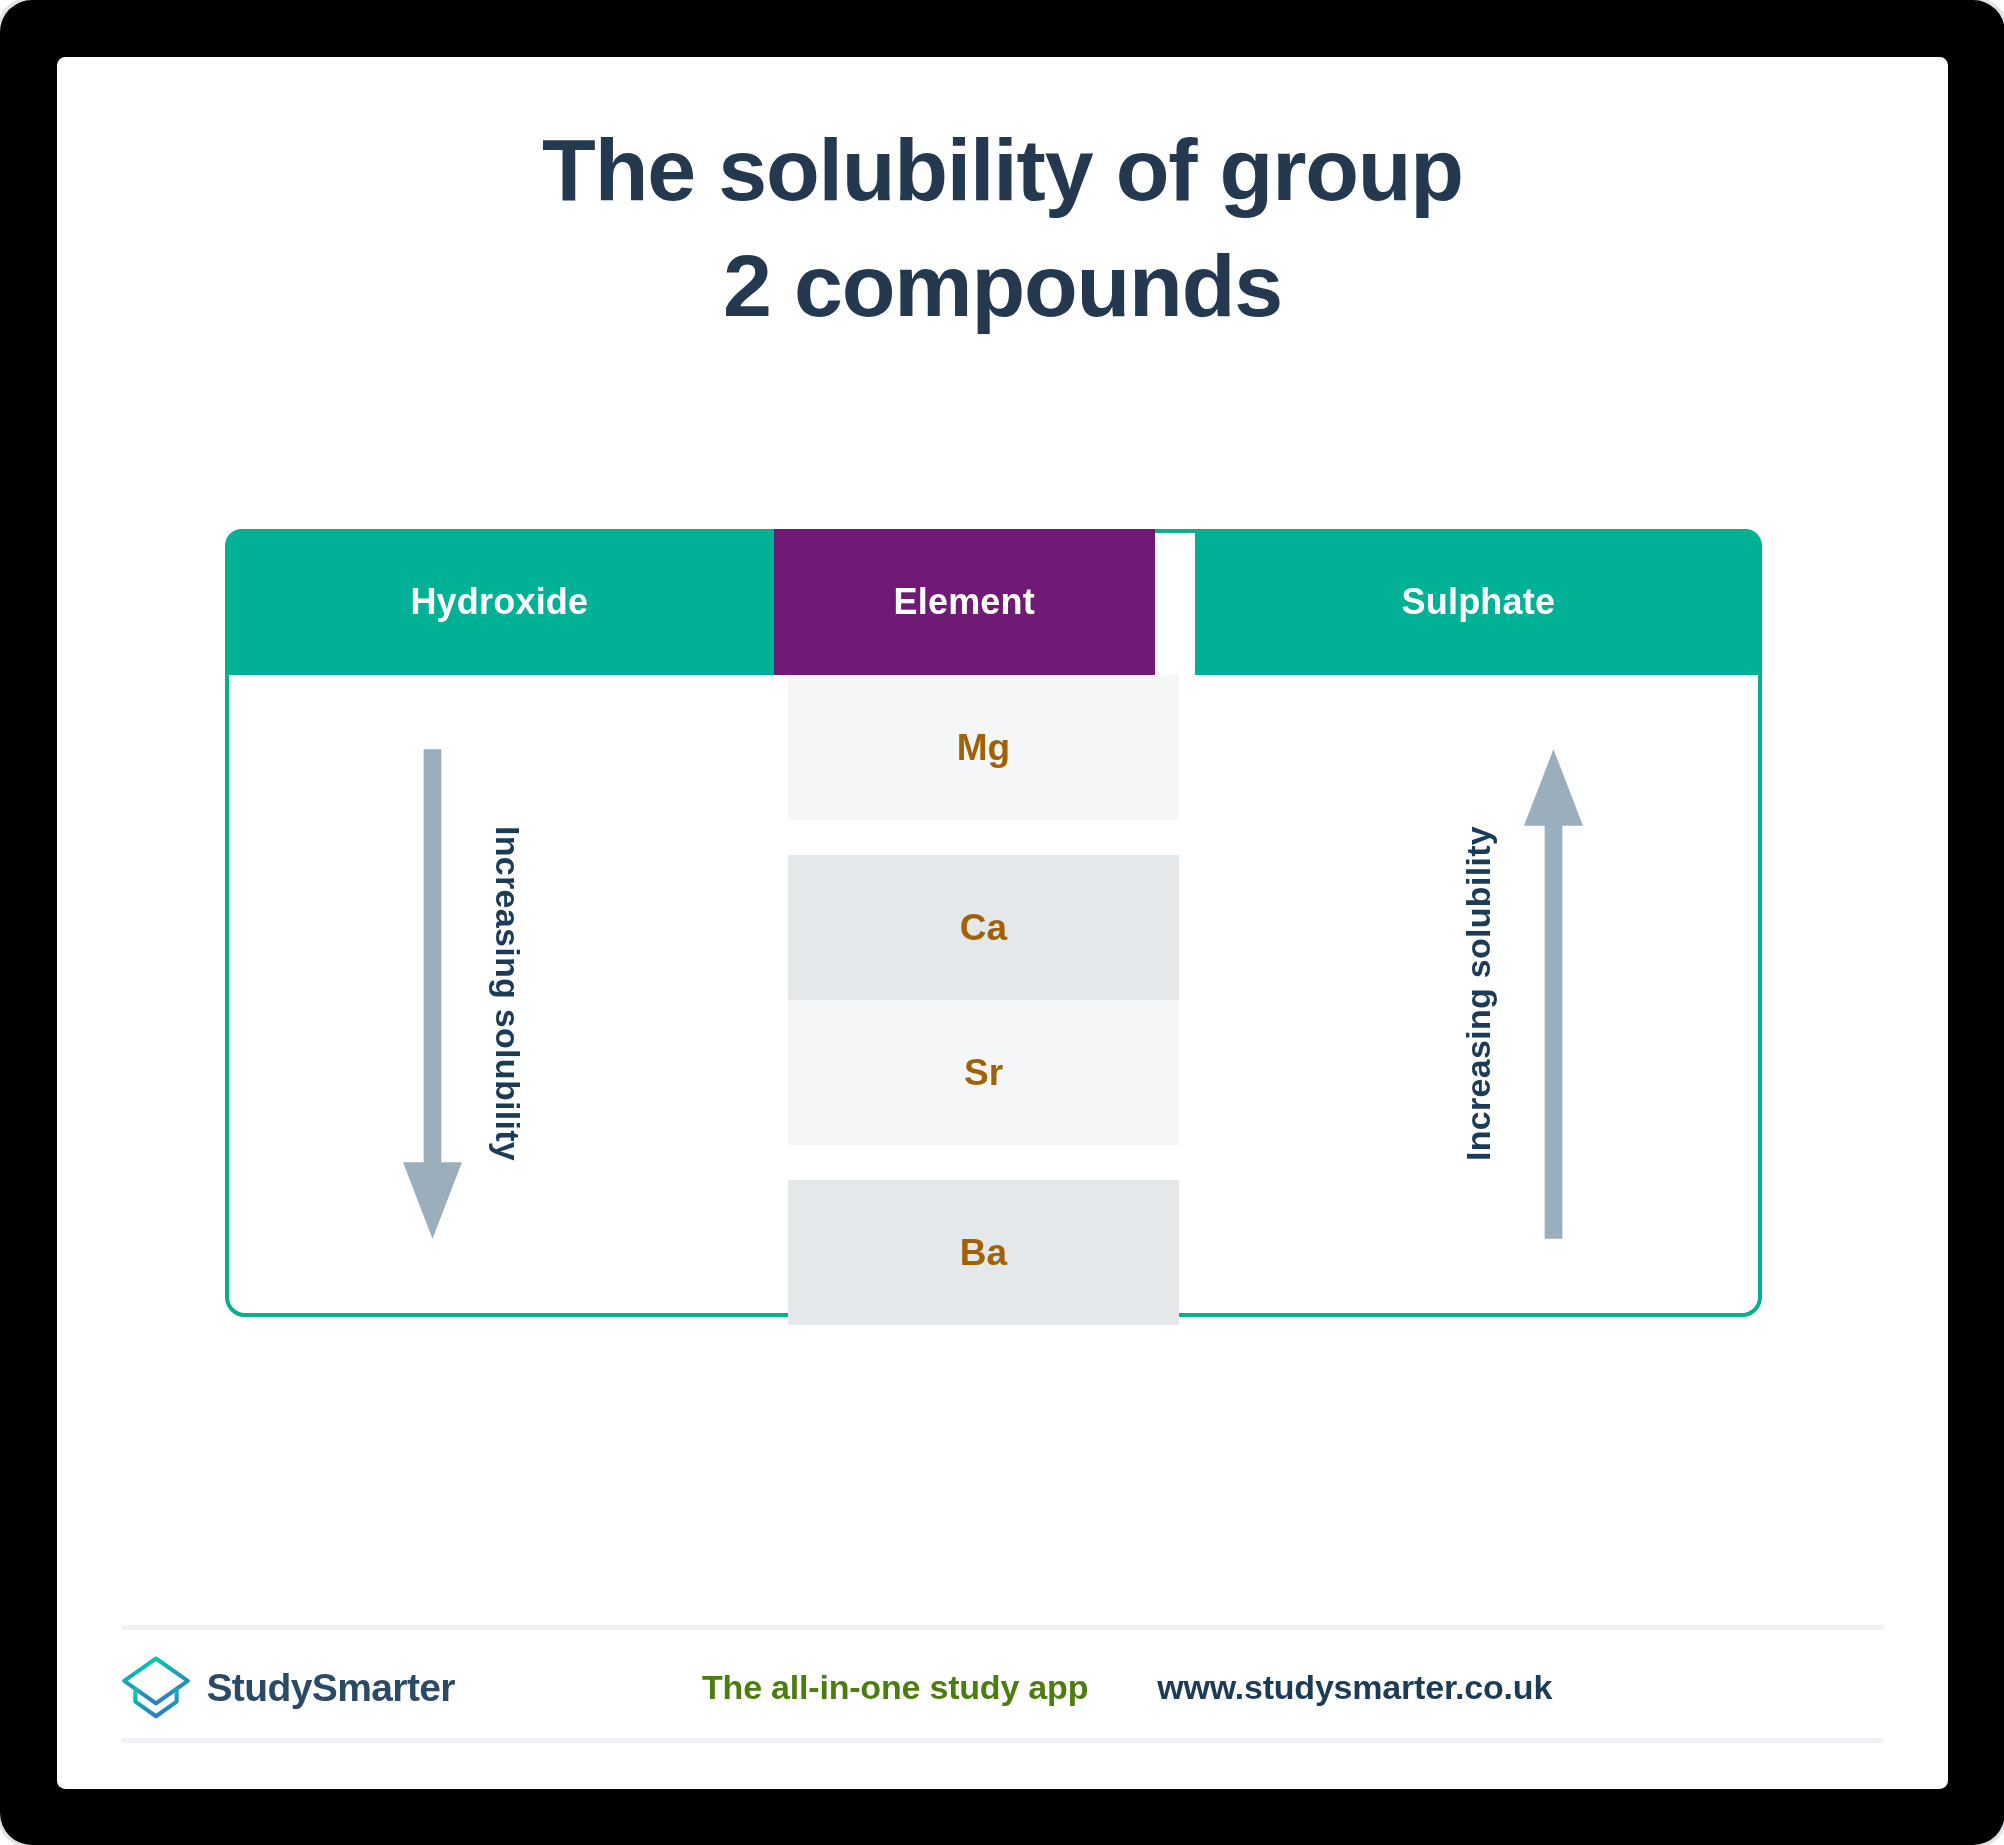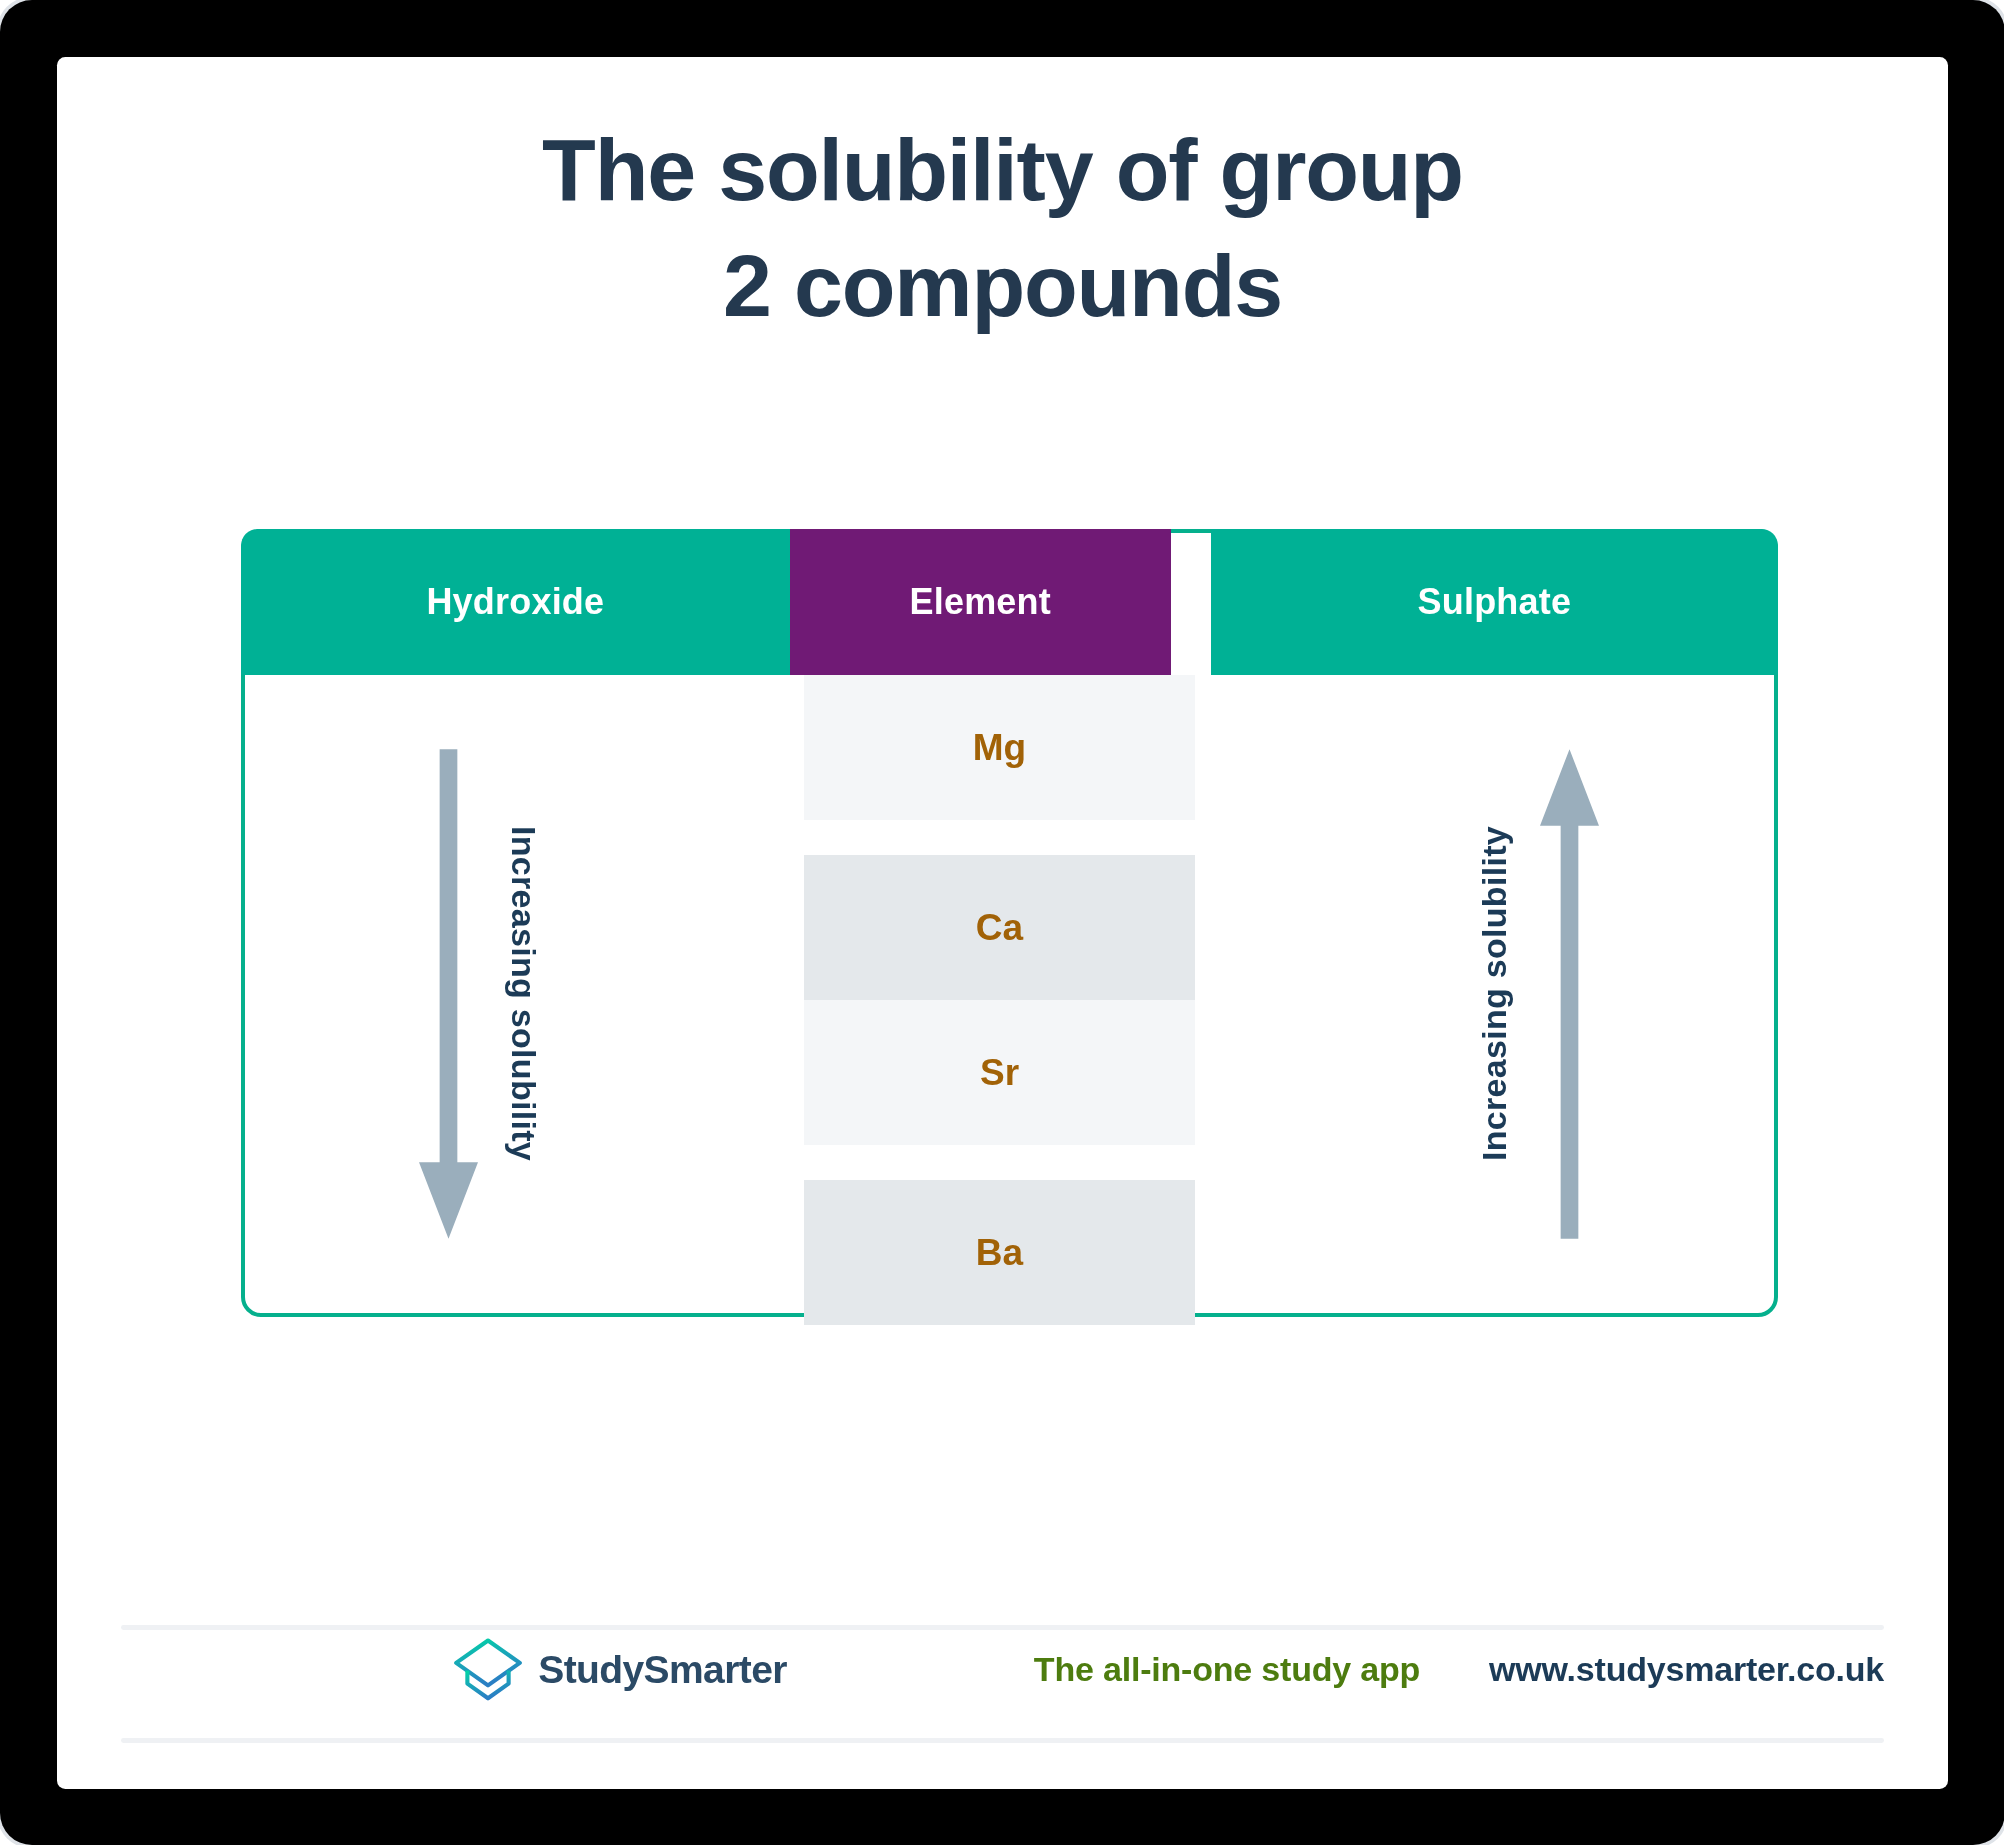--- a/index.html
+++ b/index.html
@@ -50,21 +50,21 @@
     font-size: 88px;
     font-weight: 700;
     line-height: 1.32;
     letter-spacing: -1.2px;
   }
   .title-line { display: block; }
 
   
   .table-wrap {
     position: absolute;
-    left: 184px;
+    left: 168px;
     top: 472px;
     width: 1537px;
     height: 932px;
   }
   .table-box {
     position: absolute;
     left: 0; top: 0;
     width: 1537px;
     height: 788px;
     box-sizing: border-box;
@@ -161,26 +161,25 @@
     height: 4.7px;
     background: #EFF1F4;
     border-radius: 2.4px;
   }
   .divider-top    { top: 49px; }
   .divider-bottom { top: 162px; }
 
   .footer-row {
     position: absolute;
     left: 64px;
-    top: 52px;
+    top: 70px;
     width: 1763px;
     height: 83px;
     display: flex;
     align-items: center;
-    justify-content: flex-end;
   }
   .brand {
     display: flex;
     align-items: center;
     width: 581px;
   }
   .brand-mark { width: 70px; height: 66px; flex: 0 0 auto; }
   .brand-name {
     margin-left: 15.4px;
     color: #2B4A66;

